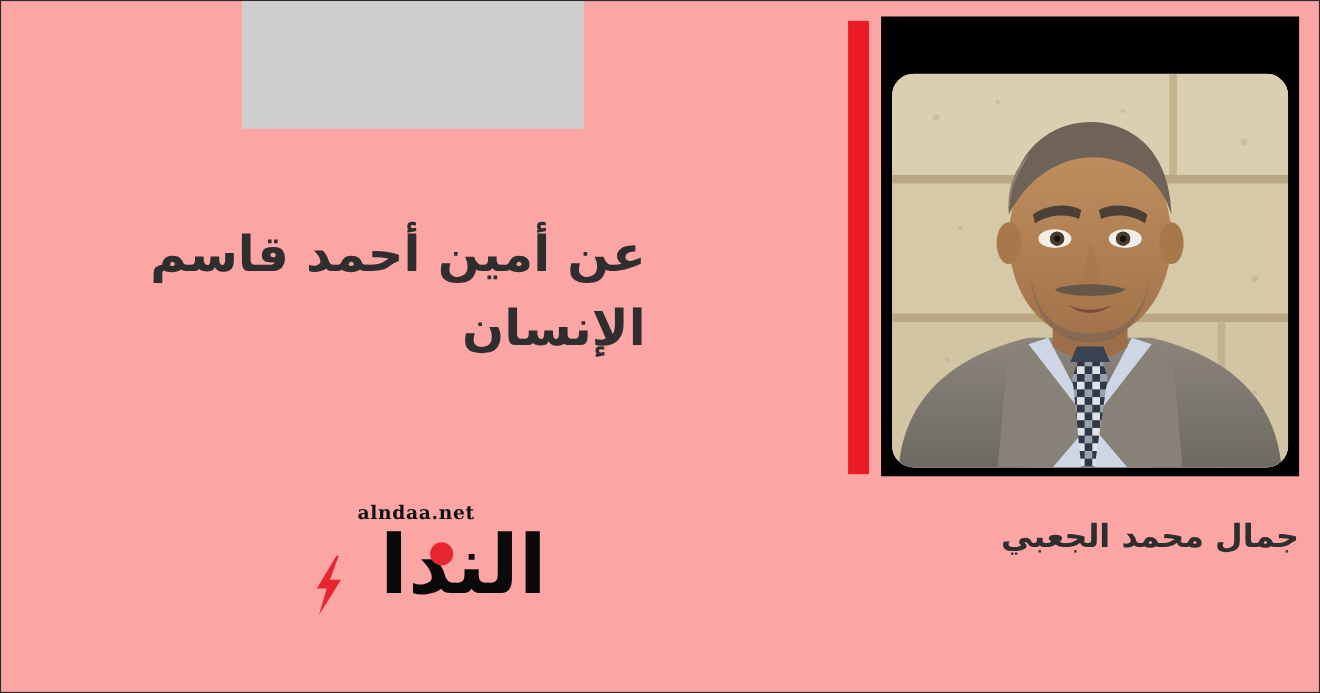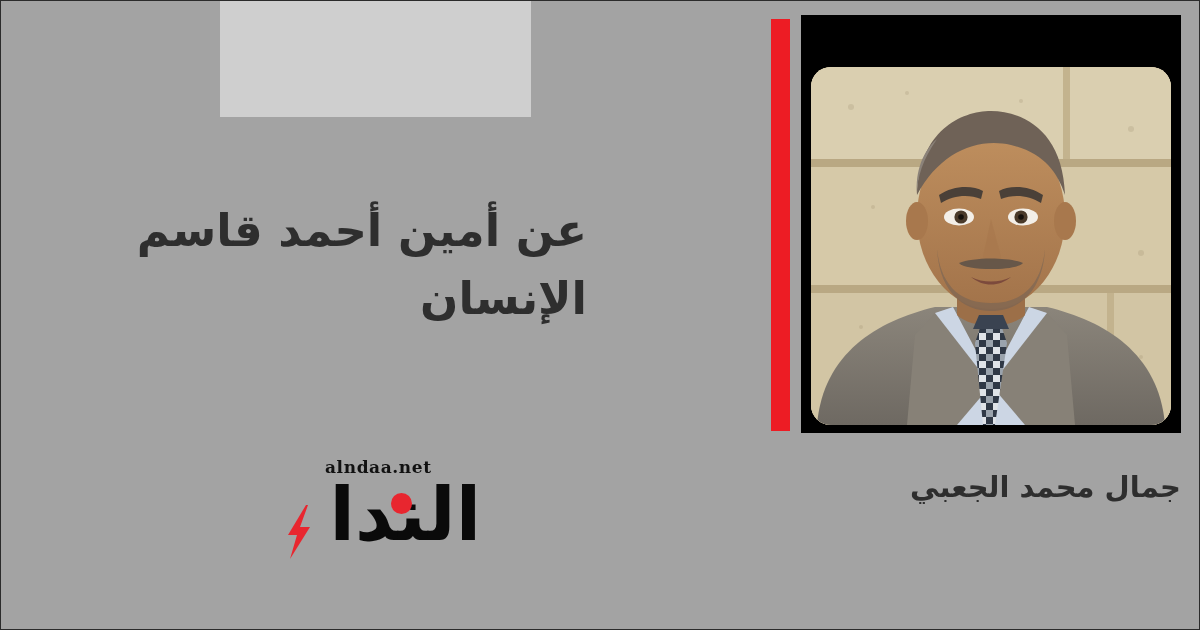--- a/index.html
+++ b/index.html
@@ -8,21 +8,21 @@
     width:1200px;height:630px;
     background:#ffffff;
     font-family:"DejaVu Sans","Liberation Sans",sans-serif;
     overflow:hidden;
   }
   .card{
     position:relative;
     width:1200px;height:630px;
     box-sizing:border-box;
     border:1px solid #2b2b2b;
-    background:#a3a3a3;
+    background:#fca5a5;
     overflow:hidden;
   }
 
   
   .placeholder-block{
     position:absolute;
     left:219px;top:0px;
     width:311px;height:116px;
     background:#cfcfcf;
   }
@@ -42,21 +42,21 @@
   }
 
   
   .logo{
     position:absolute;
     left:280px;top:452px;
     width:200px;height:110px;
   }
   .logo-wordmark{
     position:absolute;
-    left:20px;top:28px;
+    left:36px;top:28px;
     width:180px;height:66px;
     direction:rtl;
     font-size:74px;
     font-weight:bold;
     color:#0a0a0a;
     line-height:66px;
     letter-spacing:-2px;
     text-align:right;
     font-family:"DejaVu Sans","Liberation Sans",sans-serif;
   }

